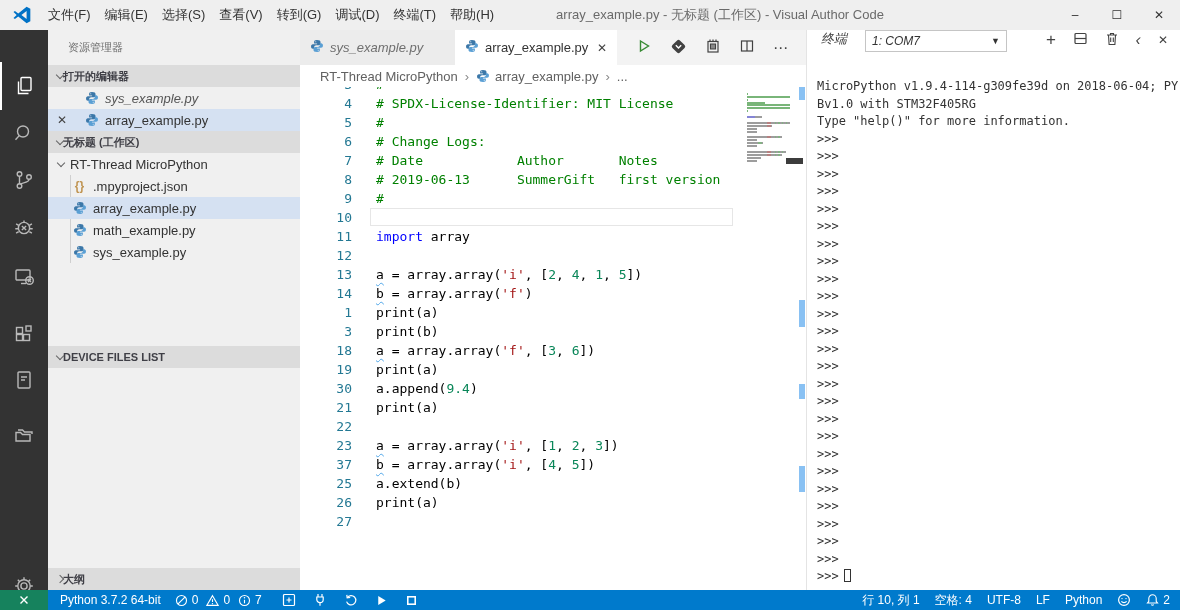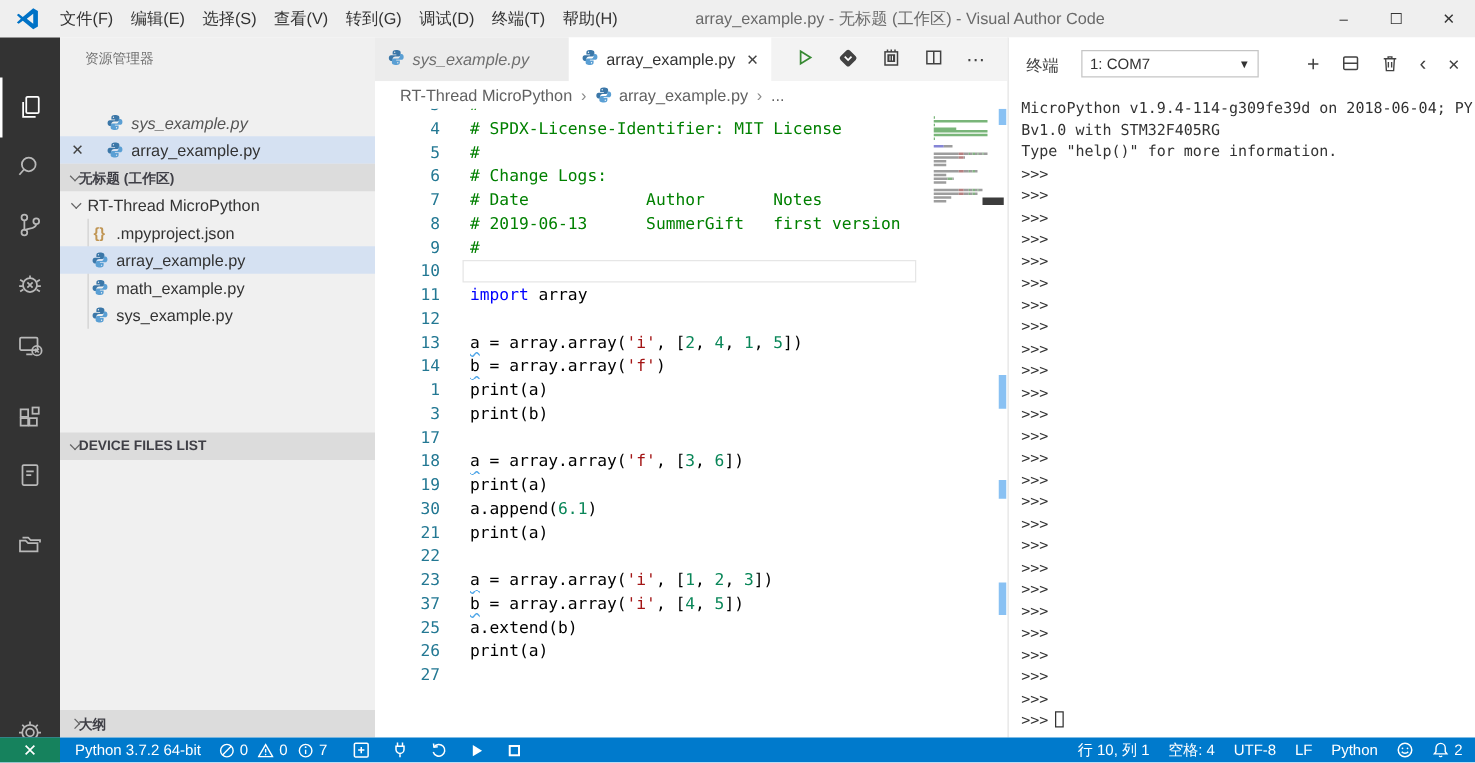--- a/index.html
+++ b/index.html
@@ -60,21 +60,21 @@
   .tk-u { color:#000000; text-decoration:underline wavy #4fa6e8; text-decoration-thickness:1px; text-underline-offset:3px; }
   #minimap { position:absolute; right:16px; top:0; width:45px; height:90px; }
   .mini-row { position:absolute; left:2px; height:2px; display:flex; }
   .mini-seg { height:2px; display:inline-block; }
   #overview-ruler { position:absolute; right:0; top:0; width:8px; bottom:0; }
   .ruler-mark { position:absolute; left:1px; width:6px; background:#6cb2f0; opacity:.8; }
   #scroll-thumb { position:absolute; right:3px; top:71px; width:17px; height:6px; background:#3c3c3c; }
 
   
   #panel { position:absolute; left:806px; top:0; right:0; height:100%; background:#fff; border-left:1px solid #e4e4e4; }
-  #panel-header { position:absolute; left:0; top:0; right:0; height:32px; display:flex; align-items:flex-end; }
+  #panel-header { position:absolute; left:0; top:0; right:0; height:32px; display:flex; align-items:flex-start;font-style:italic; }
   #panel-tab { margin-left:14px; color:#424242; font-size:13px; }
   #terminal-select { margin-left:18px; width:142px; height:22px; border:1px solid #c5c5c5; background:#fff; display:flex; align-items:center; padding:0 6px; font-size:12px; color:#333; }
   #terminal-select .caret { margin-left:auto; font-size:9px; color:#333; }
   #panel-actions { margin-left:auto; margin-right:12px; display:flex; align-items:center; gap:17px; color:#424242; }
   #terminal-output { position:absolute; left:10px; top:48px; right:2px; bottom:0; font-family:"DejaVu Sans Mono","Liberation Mono",monospace; font-size:12px; line-height:17.5px; color:#333; white-space:pre; overflow:hidden; }
   #term-cursor { display:inline-block; width:7px; height:13px; border:1px solid #333; vertical-align:-2px; margin-left:5px; }
 
   
   #statusbar { position:absolute; left:0; bottom:0; width:1180px; height:20px; background:#007acc; color:#fff; font-size:12px; display:flex; align-items:center; }
   #remote-ind { width:48px; height:20px; background:#16825d; display:flex; align-items:center; justify-content:center; flex:0 0 auto; }
@@ -163,20 +163,24 @@
           <circle cx="12" cy="12" r="3.1"></circle>
           <circle cx="12" cy="12" r="6.2"></circle>
           <path d="M12 3.2 v2.4 M12 18.4 v2.4 M3.2 12 h2.4 M18.4 12 h2.4 M5.8 5.8 l1.7 1.7 M16.5 16.5 l1.7 1.7 M5.8 18.2 l1.7-1.7 M16.5 7.5 l1.7-1.7"></path>
         </svg>
     </div>
   </div>
 
   <div id="sidebar">
     <div id="sidebar-title">资源管理器</div>
 
+    <div class="section-header" style="top:35px">
+      <span class="chev down" style="margin-left:9px"></span>
+      <span class="lbl">打开的编辑器</span>
+    </div>
     <div id="open-editors-list">
         <div class="row" style="top: 57px;">
           <span class="close-x" style="margin-left:6px"></span>
           <span class="ic" style="margin-left:14px">
             <svg width="14" height="14" viewBox="0 0 16 16">
               <path fill="#3b77a8" d="M7.9 1.2c-2.6 0-3.2 1.1-3.2 2.3v1.7h3.4v.7H3.3C2 5.9 1.2 7 1.2 8.5s.8 2.6 2.1 2.6h1.4V9.4c0-1.4 1.1-2.4 2.4-2.4h3.1c1 0 1.8-.9 1.8-1.9V3.5c0-1.3-.9-2.3-4.1-2.3zM6.6 2.6a.6.6 0 1 1 0 1.2.6.6 0 0 1 0-1.2z"></path>
               <path fill="#5a9fd4" d="M8.1 14.8c2.6 0 3.2-1.1 3.2-2.3v-1.7H7.9v-.7h4.8c1.3 0 2.1-1.1 2.1-2.6s-.8-2.6-2.1-2.6h-1.4v1.7c0 1.4-1.1 2.4-2.4 2.4H5.8c-1 0-1.8.9-1.8 1.9v1.6c0 1.3.9 2.3 4.1 2.3zm1.3-1.4a.6.6 0 1 1 0-1.2.6.6 0 0 1 0 1.2z"></path>
             </svg>
           </span>
           <span class="lbl" style="font-style:italic;color:#555">sys_example.py</span>
@@ -307,24 +311,23 @@
           <div class="code-line"><span class="num">7</span><span class="txt"><span class="tk-c"># Date            Author       Notes</span></span></div>
           <div class="code-line"><span class="num">8</span><span class="txt"><span class="tk-c"># 2019-06-13      SummerGift   first version</span></span></div>
           <div class="code-line"><span class="num">9</span><span class="txt"><span class="tk-c">#</span></span></div>
           <div class="code-line current"><div class="curbox"></div><span class="num">10</span><span class="txt"></span></div>
           <div class="code-line"><span class="num">11</span><span class="txt"><span class="tk-k">import</span><span class="tk-p"> array</span></span></div>
           <div class="code-line"><span class="num">12</span><span class="txt"></span></div>
           <div class="code-line"><span class="num">13</span><span class="txt"><span class="tk-u">a</span><span class="tk-p"> = array.array(</span><span class="tk-s">'i'</span><span class="tk-p">, [</span><span class="tk-n">2</span><span class="tk-p">, </span><span class="tk-n">4</span><span class="tk-p">, </span><span class="tk-n">1</span><span class="tk-p">, </span><span class="tk-n">5</span><span class="tk-p">])</span></span></div>
           <div class="code-line"><span class="num">14</span><span class="txt"><span class="tk-u">b</span><span class="tk-p"> = array.array(</span><span class="tk-s">'f'</span><span class="tk-p">)</span></span></div>
           <div class="code-line"><span class="num">1</span><span class="txt"><span class="tk-p">print(a)</span></span></div>
           <div class="code-line"><span class="num">3</span><span class="txt"><span class="tk-p">print(b)</span></span></div>
-          <div class="code-line"><span class="num">17</span><span class="txt"></span></div>
           <div class="code-line"><span class="num">18</span><span class="txt"><span class="tk-u">a</span><span class="tk-p"> = array.array(</span><span class="tk-s">'f'</span><span class="tk-p">, [</span><span class="tk-n">3</span><span class="tk-p">, </span><span class="tk-n">6</span><span class="tk-p">])</span></span></div>
           <div class="code-line"><span class="num">19</span><span class="txt"><span class="tk-p">print(a)</span></span></div>
-          <div class="code-line"><span class="num">30</span><span class="txt"><span class="tk-p">a.append(</span><span class="tk-n">6.1</span><span class="tk-p">)</span></span></div>
+          <div class="code-line"><span class="num">30</span><span class="txt"><span class="tk-p">a.append(</span><span class="tk-n">9.4</span><span class="tk-p">)</span></span></div>
           <div class="code-line"><span class="num">21</span><span class="txt"><span class="tk-p">print(a)</span></span></div>
           <div class="code-line"><span class="num">22</span><span class="txt"></span></div>
           <div class="code-line"><span class="num">23</span><span class="txt"><span class="tk-u">a</span><span class="tk-p"> = array.array(</span><span class="tk-s">'i'</span><span class="tk-p">, [</span><span class="tk-n">1</span><span class="tk-p">, </span><span class="tk-n">2</span><span class="tk-p">, </span><span class="tk-n">3</span><span class="tk-p">])</span></span></div>
           <div class="code-line"><span class="num">37</span><span class="txt"><span class="tk-u">b</span><span class="tk-p"> = array.array(</span><span class="tk-s">'i'</span><span class="tk-p">, [</span><span class="tk-n">4</span><span class="tk-p">, </span><span class="tk-n">5</span><span class="tk-p">])</span></span></div>
           <div class="code-line"><span class="num">25</span><span class="txt"><span class="tk-p">a.extend(b)</span></span></div>
           <div class="code-line"><span class="num">26</span><span class="txt"><span class="tk-p">print(a)</span></span></div>
           <div class="code-line"><span class="num">27</span><span class="txt"></span></div>
         </div>
       <div id="minimap">
           <div class="mini-row" style="top: 5.8px;">

